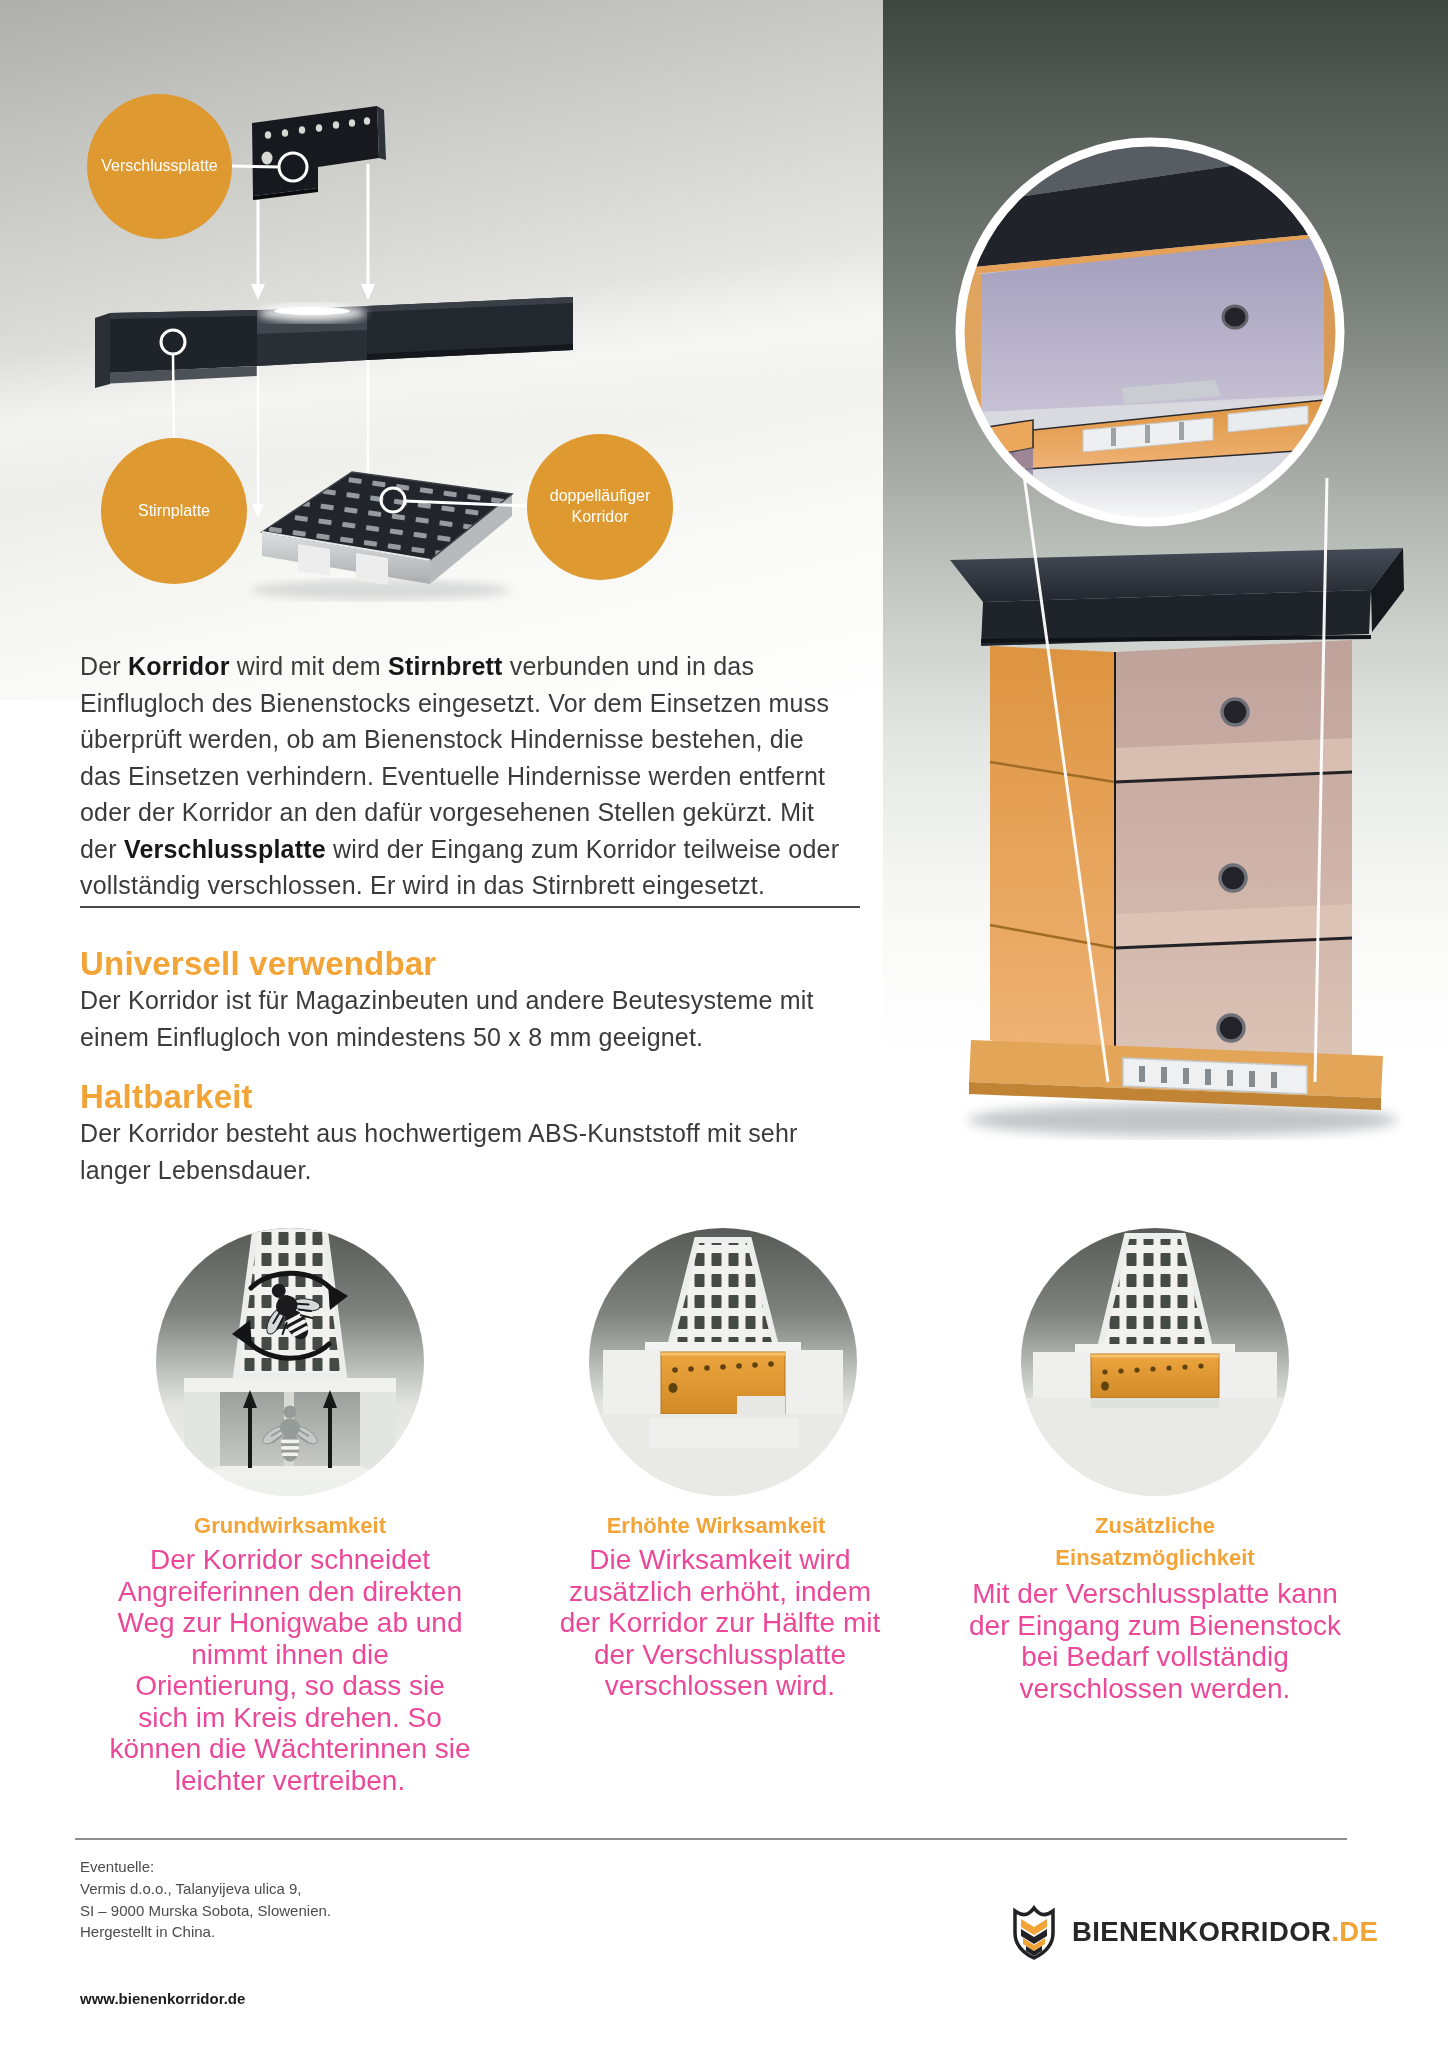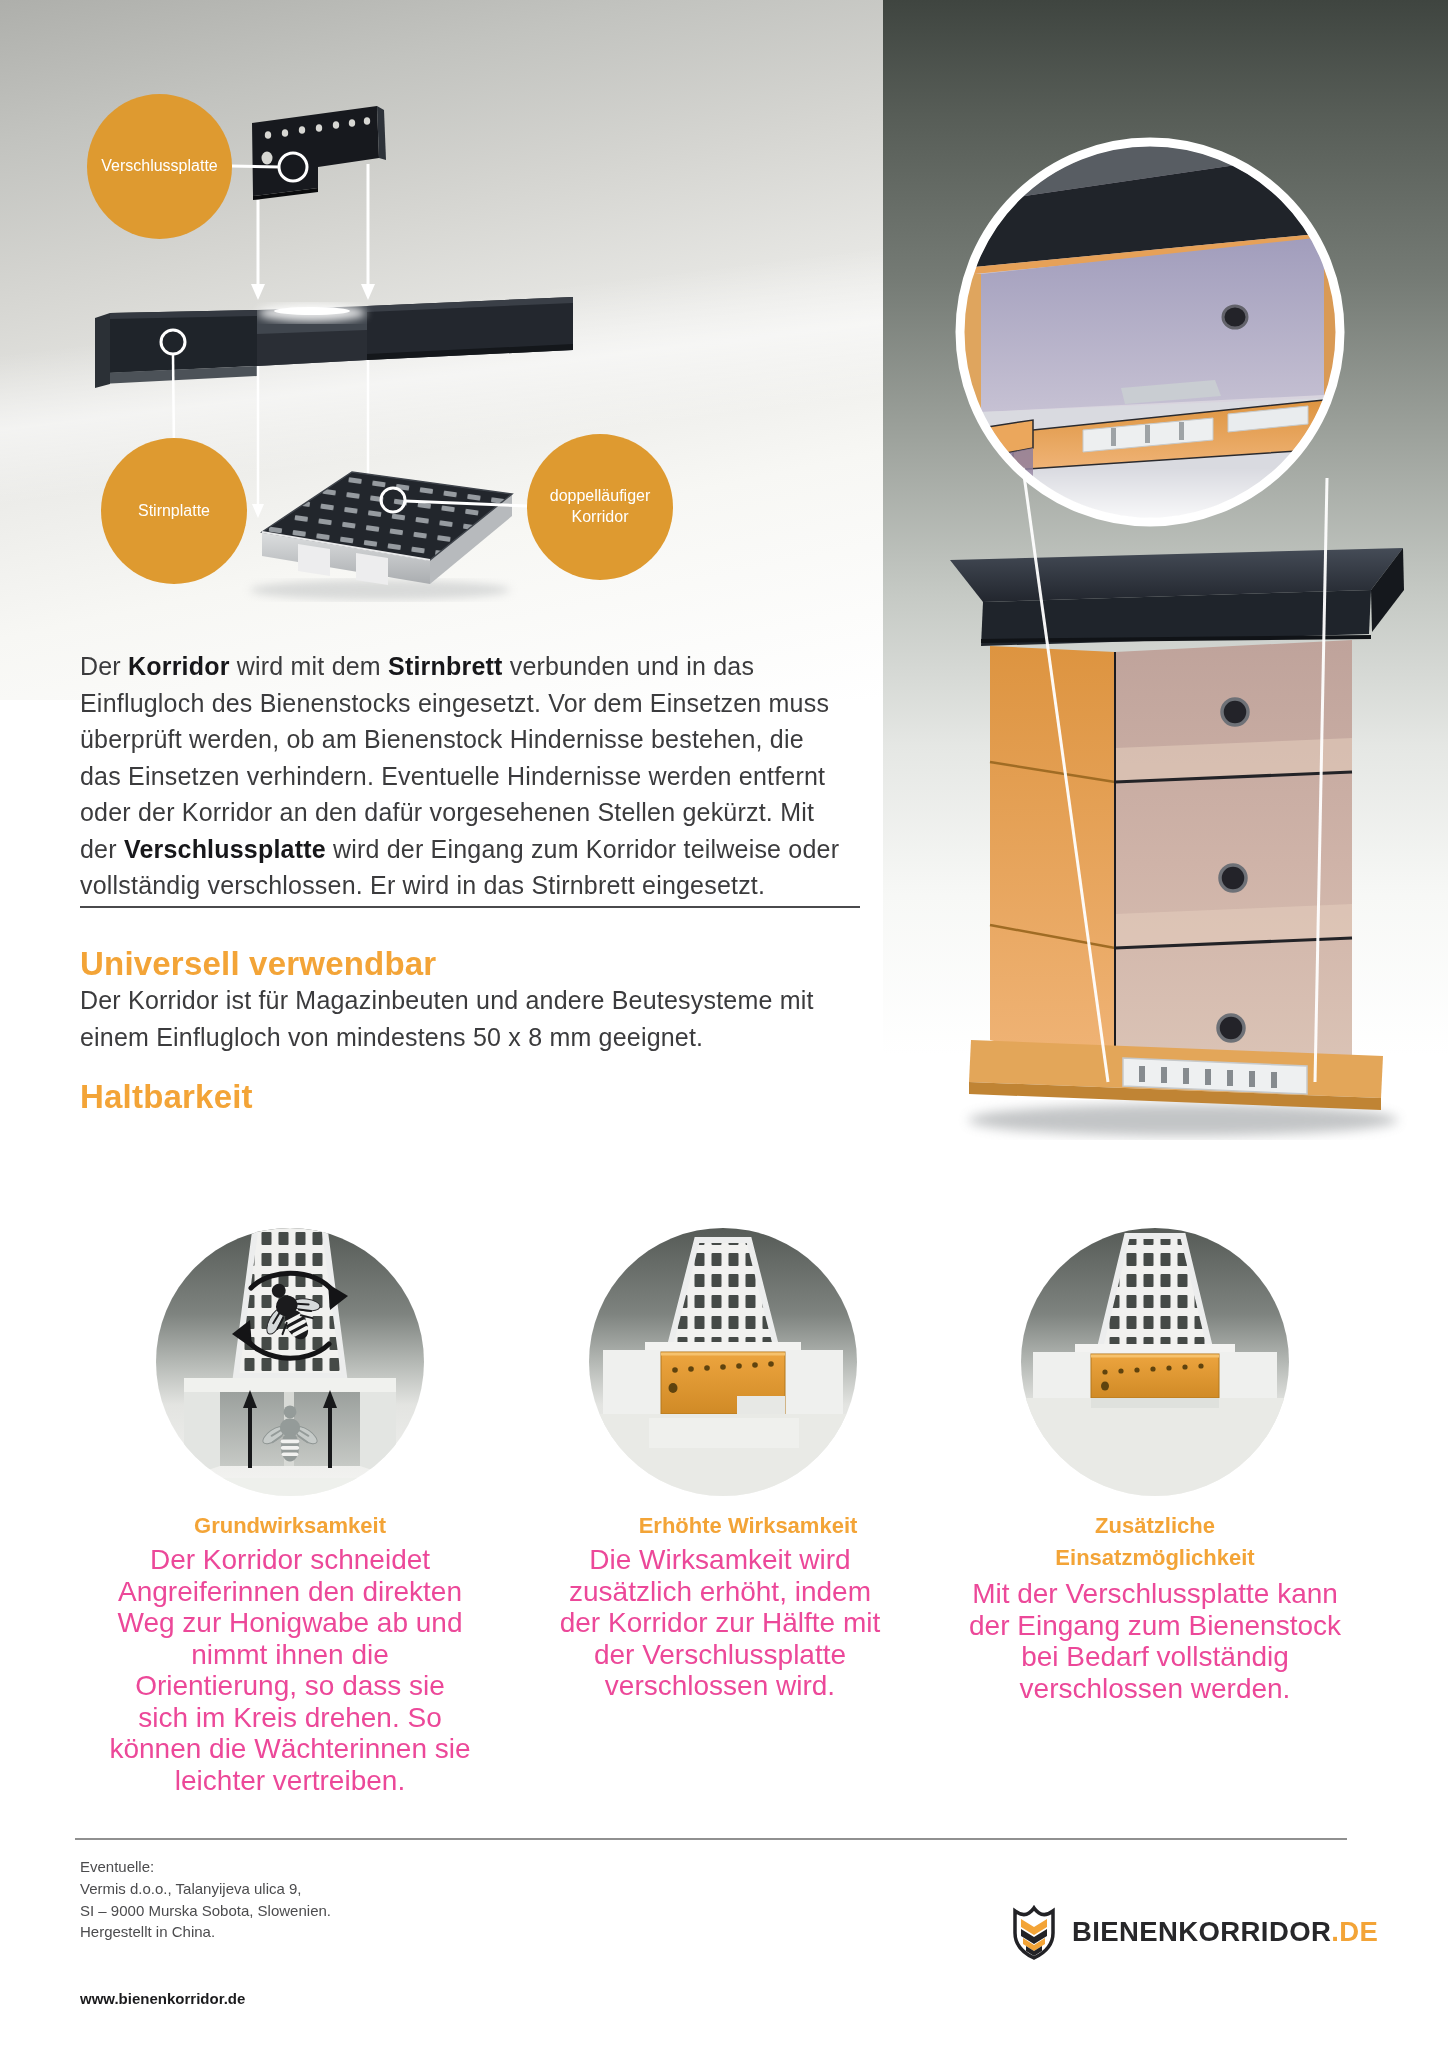--- a/index.html
+++ b/index.html
@@ -242,20 +242,21 @@
   </div>
 
   <div class="abs para" style="left:80px;top:648px;width:762px"><span>Der </span><span class="b">Korridor</span><span> wird mit dem </span><span class="b">Stirnbrett</span><span> verbunden und in das Einflugloch des Bienenstocks eingesetzt. Vor dem Einsetzen muss überprüft werden, ob am Bienenstock Hindernisse bestehen, die das Einsetzen verhindern. Eventuelle Hindernisse werden entfernt oder der Korridor an den dafür vorgesehenen Stellen gekürzt. Mit der </span><span class="b">Verschlussplatte</span><span> wird der Eingang zum Korridor teilweise oder vollständig verschlossen. Er wird in das Stirnbrett eingesetzt.</span></div>
 
   <div class="abs divider" style="left:80px;top:906px;width:780px"></div>
 
   <div class="abs h-orange" style="left:80px;top:945px">Universell verwendbar</div>
   <div class="abs para" style="left:80px;top:982px;width:762px">Der Korridor ist für Magazinbeuten und andere Beutesysteme mit einem Einflugloch von mindestens 50 x 8 mm geeignet.</div>
 
   <div class="abs h-orange" style="left:80px;top:1078px">Haltbarkeit</div>
+  <div class="abs para" style="left:80px;top:1115px;width:762px">Der Korridor besteht aus hochwertigem ABS-Kunststoff mit sehr langer Lebensdauer.</div>
 
   <div class="abs feat-circle" style="left:156px;top:1228px">
     <svg width="268" height="268" viewBox="0 0 268 268">
       <defs>
         <pattern id="gp1" width="17" height="21" patternUnits="userSpaceOnUse">
           <rect width="17" height="21" fill="#f1f1ef"></rect>
             <rect x="3.5" y="4" width="10" height="13" rx="1" fill="#454a47"></rect>
         </pattern>
         <linearGradient id="cav1" x1="0" y1="0" x2="0" y2="1">
           <stop offset="0" stop-color="#9ba09d"></stop>
@@ -373,21 +374,21 @@
         <ellipse cx="84" cy="158" rx="4" ry="4.5" fill="#5f430e"></ellipse>
       </g>
       <rect x="0" y="170" width="268" height="98" fill="#e9eae6"></rect>
       <rect x="70" y="170" width="128" height="10" fill="#dfe1dd"></rect>
     </svg>
   </div>
 
   <div class="abs feat-title" style="left:108px;top:1510px;width:364px">Grundwirksamkeit</div>
   <div class="abs feat-body" style="left:108px;top:1544px;width:364px">Der Korridor schneidet Angreiferinnen den direkten Weg zur Honigwabe ab und nimmt ihnen die Orientierung, so dass sie sich im Kreis drehen. So können die Wächterinnen sie leichter vertreiben.</div>
 
-  <div class="abs feat-title" style="left:581px;top:1510px;width:334px">Erhöhte Wirksamkeit</div>
+  <div class="abs feat-title" style="left:549px;top:1510px;width:334px">Erhöhte Wirksamkeit</div>
   <div class="abs feat-body" style="left:553px;top:1544px;width:334px">Die Wirksamkeit wird zusätzlich erhöht, indem der Korridor zur Hälfte mit der Verschlussplatte verschlossen wird.</div>
 
   <div class="abs feat-title" style="left:1005px;top:1510px;width:300px">Zusätzliche Einsatzmöglichkeit</div>
   <div class="abs feat-body" style="left:952px;top:1578px;width:406px">Mit der Verschlussplatte kann der Eingang zum Bienenstock bei Bedarf vollständig verschlossen werden.</div>
 
   <div class="abs foot-divider" style="left:75px;top:1838px;width:1272px"></div>
 
   <div class="abs footer-block" style="left:80px;top:1856px;width:420px">
     <div>Eventuelle:</div>
     <div>Vermis d.o.o., Talanyijeva ulica 9,</div>

